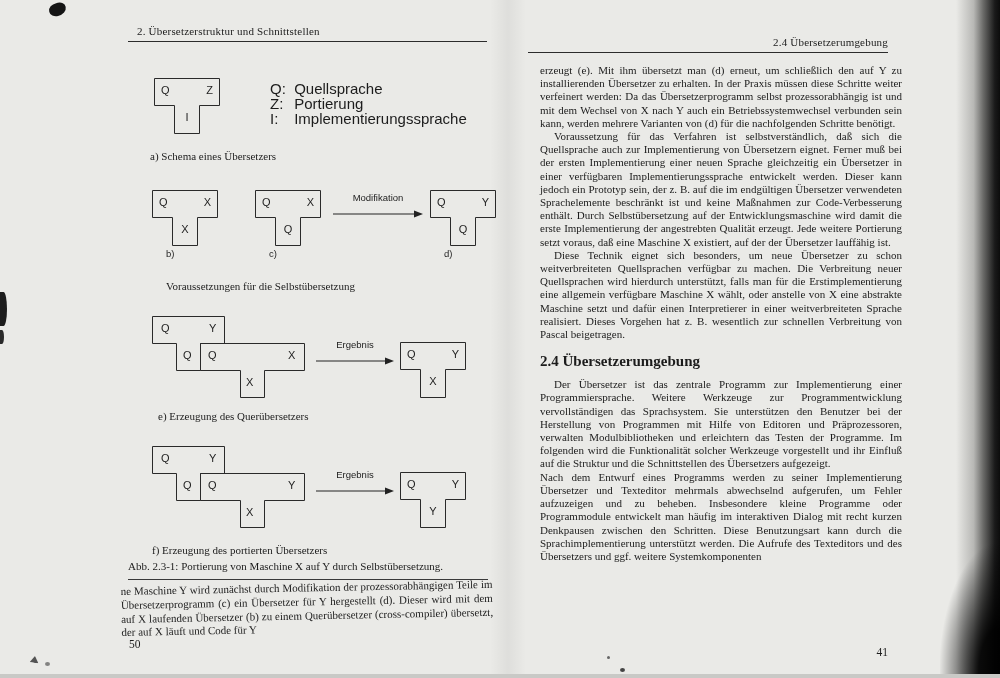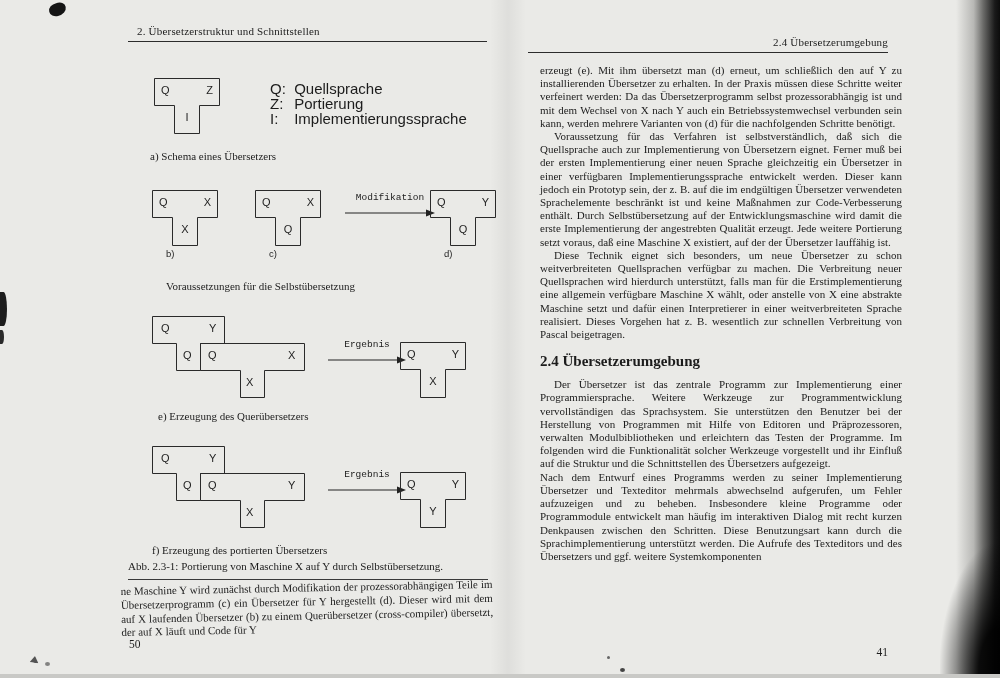--- a/index.html
+++ b/index.html
@@ -25,21 +25,21 @@
 
   .comp { position:absolute; width:153px; height:82px; font-family:"Liberation Sans", sans-serif; font-size:11px; color:#1f1f1f; }
   .cl { position:absolute; }
   .cl-tl { left:9px;   top:6px; }
   .cl-tr { left:57px;  top:6px; }
   .cl-ms { left:31px;  top:33px; }
   .cl-ml { left:56px;  top:33px; }
   .cl-mr { left:136px; top:33px; }
   .cl-bs { left:94px;  top:60px; }
 
-  .fig-arrow { position:absolute; text-align:center; font-family:Liberation Mono, monospace;margin-left:12px; }
+  .fig-arrow { position:absolute; text-align:center; font-family:Liberation Sans, sans-serif; }
   .arrow-label { display:block; font-size:9.5px; margin-bottom:2px; }
 
   .legend { position:absolute; font-family:"Liberation Sans", sans-serif; font-size:15px; }
   .legend-row { height:15px; white-space:nowrap; }
   .legend-key { display:inline-block; width:20px; }
 
   .fig-caption { position:absolute; font-size:11px; white-space:nowrap; }
   .abb-caption { position:absolute; left:0; width:360px; font-size:11px; white-space:nowrap; }
   .fig-rule { position:absolute; left:0; width:360px; height:1px; background:#3a3a3a; }
 

